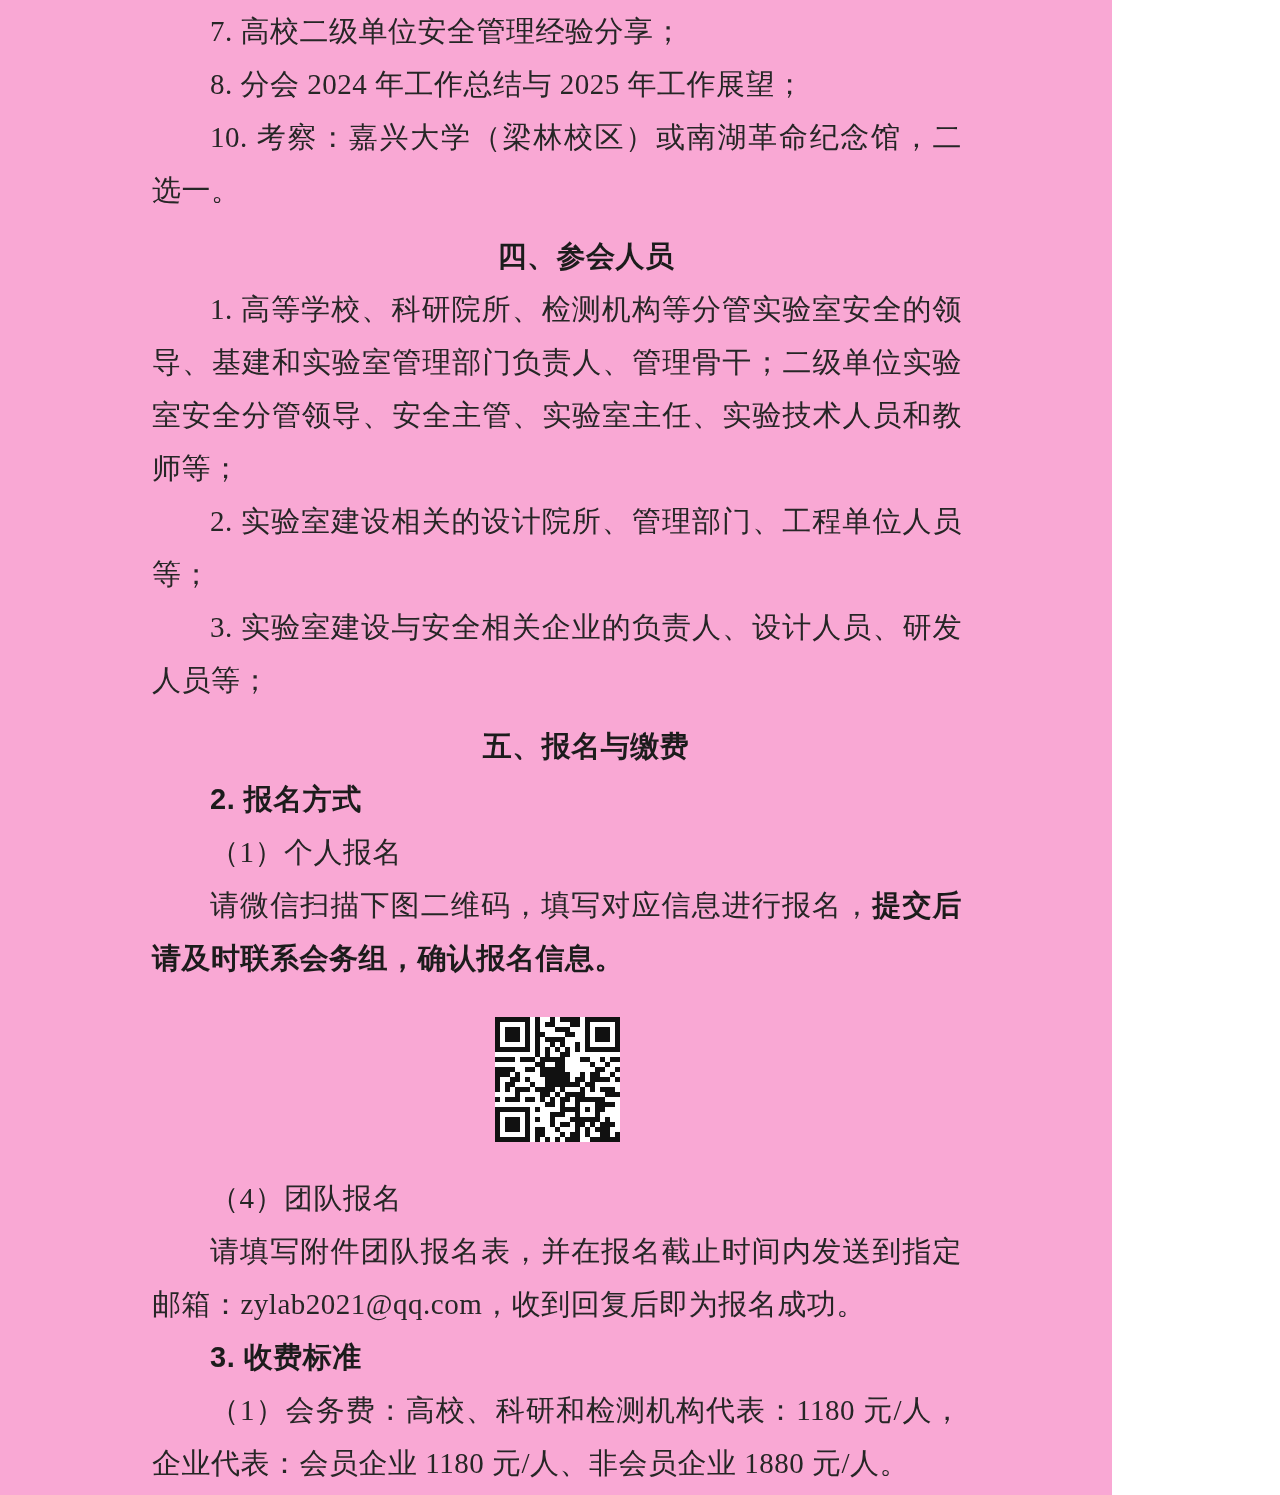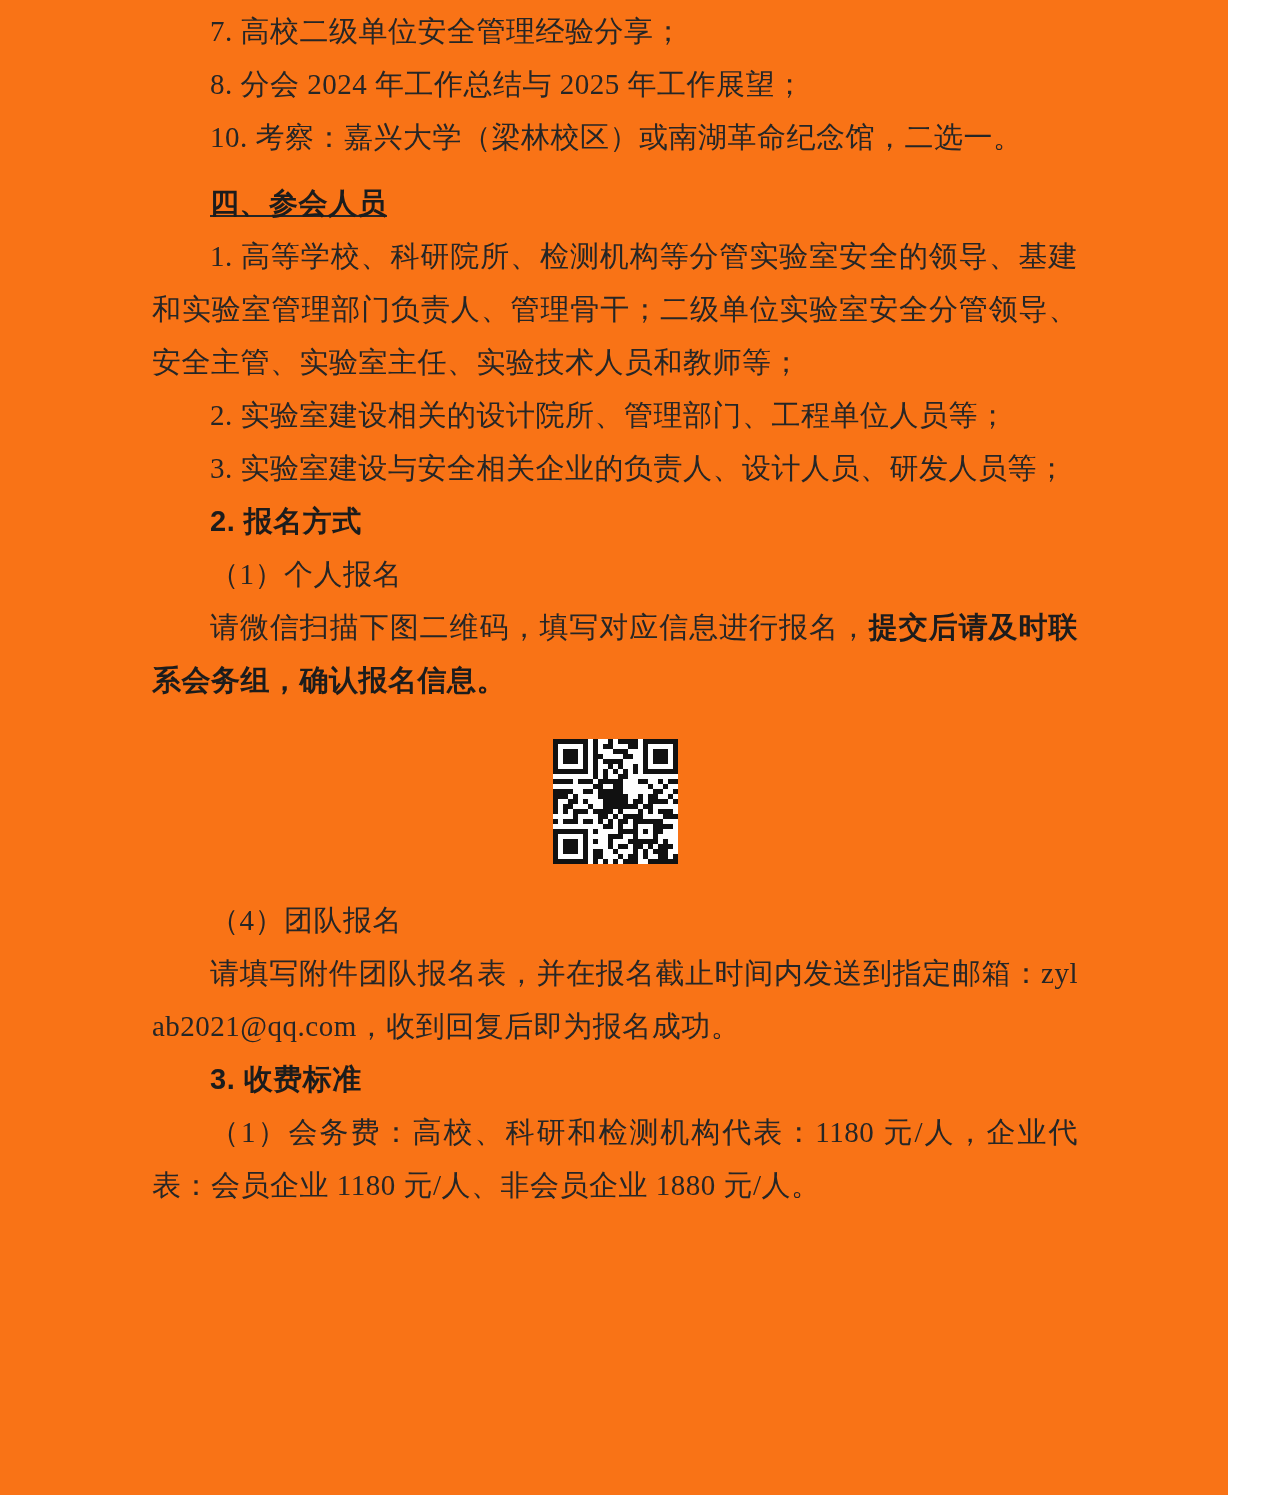--- a/index.html
+++ b/index.html
@@ -9,38 +9,37 @@
   }
   body {
     width: 1280px;
     height: 1495px;
     overflow: hidden;
     font-family: "Liberation Serif", "DejaVu Serif", serif;
     color: #262626;
   }
   .page {
     box-sizing: border-box;
-    width: 1228px;
+    width: 1112px;
     height: 1495px;
     padding: 5px 150px 0 152px;
-    background: #f97316;
+    background: #f9a8d4;
   }
   .block {
     margin: 0;
     font-size: 29px;
     line-height: 53px;
     text-align: justify;
     text-indent: 2em;
     letter-spacing: 0.5px;
     word-break: break-all;
   }
   .block.heading {
     margin-top: 13px;
-    text-align: left;
-    text-decoration: underline;
+    text-align: center;
   }
   .run.bold {
     font-family: "Liberation Sans", "DejaVu Sans", sans-serif;
     font-weight: 700;
     color: #1c1c1c;
   }
   .qr-wrap {
     margin: 32px 0 30px 0;
     text-align: center;
     text-indent: 0;
@@ -55,20 +54,21 @@
 
 <main class="page">
   <div>
       <p class="block list-item"><span class="run">7. 高校二级单位安全管理经验分享；</span></p>
       <p class="block list-item"><span class="run">8. 分会 2024 年工作总结与 2025 年工作展望；</span></p>
       <p class="block list-item"><span class="run">10. 考察：嘉兴大学（梁林校区）或南湖革命纪念馆，二选一。</span></p>
       <p class="block heading"><span class="run bold">四、参会人员</span></p>
       <p class="block paragraph"><span class="run">1. 高等学校、科研院所、检测机构等分管实验室安全的领导、基建和实验室管理部门负责人、管理骨干；二级单位实验室安全分管领导、安全主管、实验室主任、实验技术人员和教师等；</span></p>
       <p class="block list-item"><span class="run">2. 实验室建设相关的设计院所、管理部门、工程单位人员等；</span></p>
       <p class="block list-item"><span class="run">3. 实验室建设与安全相关企业的负责人、设计人员、研发人员等；</span></p>
+      <p class="block heading"><span class="run bold">五、报名与缴费</span></p>
       <p class="block list-item"><span class="run bold">2. 报名方式</span></p>
       <p class="block list-item"><span class="run">（1）个人报名</span></p>
       <p class="block paragraph"><span class="run">请微信扫描下图二维码，填写对应信息进行报名，</span><span class="run bold">提交后请及时联系会务组，确认报名信息。</span></p>
       <div class="qr-wrap"><svg width="125" height="125" viewBox="0 0 125 125">
           <rect width="125" height="125" fill="#ffffff"></rect>
           <path d="M0 0h5v5h-5zM5 0h5v5h-5zM10 0h5v5h-5zM15 0h5v5h-5zM20 0h5v5h-5zM25 0h5v5h-5zM30 0h5v5h-5zM40 0h5v5h-5zM55 0h5v5h-5zM65 0h5v5h-5zM70 0h5v5h-5zM75 0h5v5h-5zM80 0h5v5h-5zM90 0h5v5h-5zM95 0h5v5h-5zM100 0h5v5h-5zM105 0h5v5h-5zM110 0h5v5h-5zM115 0h5v5h-5zM120 0h5v5h-5zM0 5h5v5h-5zM30 5h5v5h-5zM40 5h5v5h-5zM50 5h5v5h-5zM55 5h5v5h-5zM75 5h5v5h-5zM80 5h5v5h-5zM90 5h5v5h-5zM120 5h5v5h-5zM0 10h5v5h-5zM10 10h5v5h-5zM15 10h5v5h-5zM20 10h5v5h-5zM30 10h5v5h-5zM40 10h5v5h-5zM60 10h5v5h-5zM65 10h5v5h-5zM70 10h5v5h-5zM90 10h5v5h-5zM100 10h5v5h-5zM105 10h5v5h-5zM110 10h5v5h-5zM120 10h5v5h-5zM0 15h5v5h-5zM10 15h5v5h-5zM15 15h5v5h-5zM20 15h5v5h-5zM30 15h5v5h-5zM40 15h5v5h-5zM45 15h5v5h-5zM70 15h5v5h-5zM75 15h5v5h-5zM90 15h5v5h-5zM100 15h5v5h-5zM105 15h5v5h-5zM110 15h5v5h-5zM120 15h5v5h-5zM0 20h5v5h-5zM10 20h5v5h-5zM15 20h5v5h-5zM20 20h5v5h-5zM30 20h5v5h-5zM40 20h5v5h-5zM50 20h5v5h-5zM55 20h5v5h-5zM60 20h5v5h-5zM65 20h5v5h-5zM90 20h5v5h-5zM100 20h5v5h-5zM105 20h5v5h-5zM110 20h5v5h-5zM120 20h5v5h-5zM0 25h5v5h-5zM30 25h5v5h-5zM40 25h5v5h-5zM55 25h5v5h-5zM65 25h5v5h-5zM80 25h5v5h-5zM90 25h5v5h-5zM120 25h5v5h-5zM0 30h5v5h-5zM5 30h5v5h-5zM10 30h5v5h-5zM15 30h5v5h-5zM20 30h5v5h-5zM25 30h5v5h-5zM30 30h5v5h-5zM40 30h5v5h-5zM50 30h5v5h-5zM60 30h5v5h-5zM70 30h5v5h-5zM80 30h5v5h-5zM90 30h5v5h-5zM95 30h5v5h-5zM100 30h5v5h-5zM105 30h5v5h-5zM110 30h5v5h-5zM115 30h5v5h-5zM120 30h5v5h-5zM40 35h5v5h-5zM50 35h5v5h-5zM65 35h5v5h-5zM70 35h5v5h-5zM0 40h5v5h-5zM5 40h5v5h-5zM10 40h5v5h-5zM15 40h5v5h-5zM25 40h5v5h-5zM30 40h5v5h-5zM35 40h5v5h-5zM45 40h5v5h-5zM50 40h5v5h-5zM55 40h5v5h-5zM60 40h5v5h-5zM65 40h5v5h-5zM85 40h5v5h-5zM90 40h5v5h-5zM105 40h5v5h-5zM115 40h5v5h-5zM120 40h5v5h-5zM40 45h5v5h-5zM45 45h5v5h-5zM60 45h5v5h-5zM65 45h5v5h-5zM95 45h5v5h-5zM110 45h5v5h-5zM0 50h5v5h-5zM5 50h5v5h-5zM10 50h5v5h-5zM15 50h5v5h-5zM30 50h5v5h-5zM35 50h5v5h-5zM45 50h5v5h-5zM50 50h5v5h-5zM55 50h5v5h-5zM60 50h5v5h-5zM65 50h5v5h-5zM100 50h5v5h-5zM105 50h5v5h-5zM120 50h5v5h-5zM0 55h5v5h-5zM5 55h5v5h-5zM10 55h5v5h-5zM20 55h5v5h-5zM45 55h5v5h-5zM50 55h5v5h-5zM55 55h5v5h-5zM60 55h5v5h-5zM65 55h5v5h-5zM70 55h5v5h-5zM85 55h5v5h-5zM95 55h5v5h-5zM100 55h5v5h-5zM115 55h5v5h-5zM0 60h5v5h-5zM15 60h5v5h-5zM20 60h5v5h-5zM30 60h5v5h-5zM50 60h5v5h-5zM55 60h5v5h-5zM60 60h5v5h-5zM65 60h5v5h-5zM70 60h5v5h-5zM80 60h5v5h-5zM85 60h5v5h-5zM95 60h5v5h-5zM100 60h5v5h-5zM105 60h5v5h-5zM110 60h5v5h-5zM120 60h5v5h-5zM0 65h5v5h-5zM10 65h5v5h-5zM15 65h5v5h-5zM35 65h5v5h-5zM50 65h5v5h-5zM55 65h5v5h-5zM60 65h5v5h-5zM65 65h5v5h-5zM70 65h5v5h-5zM75 65h5v5h-5zM80 65h5v5h-5zM90 65h5v5h-5zM95 65h5v5h-5zM0 70h5v5h-5zM10 70h5v5h-5zM20 70h5v5h-5zM25 70h5v5h-5zM30 70h5v5h-5zM40 70h5v5h-5zM45 70h5v5h-5zM50 70h5v5h-5zM55 70h5v5h-5zM65 70h5v5h-5zM85 70h5v5h-5zM95 70h5v5h-5zM105 70h5v5h-5zM110 70h5v5h-5zM115 70h5v5h-5zM20 75h5v5h-5zM45 75h5v5h-5zM50 75h5v5h-5zM60 75h5v5h-5zM70 75h5v5h-5zM75 75h5v5h-5zM80 75h5v5h-5zM85 75h5v5h-5zM110 75h5v5h-5zM115 75h5v5h-5zM120 75h5v5h-5zM0 80h5v5h-5zM10 80h5v5h-5zM15 80h5v5h-5zM20 80h5v5h-5zM30 80h5v5h-5zM35 80h5v5h-5zM45 80h5v5h-5zM55 80h5v5h-5zM65 80h5v5h-5zM70 80h5v5h-5zM80 80h5v5h-5zM85 80h5v5h-5zM90 80h5v5h-5zM95 80h5v5h-5zM100 80h5v5h-5zM105 80h5v5h-5zM50 85h5v5h-5zM55 85h5v5h-5zM65 85h5v5h-5zM80 85h5v5h-5zM100 85h5v5h-5zM105 85h5v5h-5zM110 85h5v5h-5zM115 85h5v5h-5zM0 90h5v5h-5zM5 90h5v5h-5zM10 90h5v5h-5zM15 90h5v5h-5zM20 90h5v5h-5zM25 90h5v5h-5zM30 90h5v5h-5zM40 90h5v5h-5zM65 90h5v5h-5zM70 90h5v5h-5zM75 90h5v5h-5zM80 90h5v5h-5zM90 90h5v5h-5zM100 90h5v5h-5zM105 90h5v5h-5zM0 95h5v5h-5zM30 95h5v5h-5zM55 95h5v5h-5zM60 95h5v5h-5zM65 95h5v5h-5zM80 95h5v5h-5zM100 95h5v5h-5zM0 100h5v5h-5zM10 100h5v5h-5zM15 100h5v5h-5zM20 100h5v5h-5zM30 100h5v5h-5zM40 100h5v5h-5zM55 100h5v5h-5zM75 100h5v5h-5zM80 100h5v5h-5zM85 100h5v5h-5zM90 100h5v5h-5zM95 100h5v5h-5zM100 100h5v5h-5zM110 100h5v5h-5zM0 105h5v5h-5zM10 105h5v5h-5zM15 105h5v5h-5zM20 105h5v5h-5zM30 105h5v5h-5zM55 105h5v5h-5zM65 105h5v5h-5zM70 105h5v5h-5zM80 105h5v5h-5zM85 105h5v5h-5zM95 105h5v5h-5zM105 105h5v5h-5zM110 105h5v5h-5zM115 105h5v5h-5zM0 110h5v5h-5zM10 110h5v5h-5zM15 110h5v5h-5zM20 110h5v5h-5zM30 110h5v5h-5zM40 110h5v5h-5zM45 110h5v5h-5zM60 110h5v5h-5zM80 110h5v5h-5zM90 110h5v5h-5zM100 110h5v5h-5zM105 110h5v5h-5zM110 110h5v5h-5zM0 115h5v5h-5zM30 115h5v5h-5zM40 115h5v5h-5zM45 115h5v5h-5zM65 115h5v5h-5zM75 115h5v5h-5zM80 115h5v5h-5zM90 115h5v5h-5zM105 115h5v5h-5zM110 115h5v5h-5zM120 115h5v5h-5zM0 120h5v5h-5zM5 120h5v5h-5zM10 120h5v5h-5zM15 120h5v5h-5zM20 120h5v5h-5zM25 120h5v5h-5zM30 120h5v5h-5zM40 120h5v5h-5zM50 120h5v5h-5zM60 120h5v5h-5zM70 120h5v5h-5zM75 120h5v5h-5zM80 120h5v5h-5zM95 120h5v5h-5zM100 120h5v5h-5zM105 120h5v5h-5zM110 120h5v5h-5zM115 120h5v5h-5zM120 120h5v5h-5z" fill="#111111"></path>
         </svg></div>
       <p class="block list-item"><span class="run">（4）团队报名</span></p>
       <p class="block paragraph"><span class="run">请填写附件团队报名表，并在报名截止时间内发送到指定邮箱：zylab2021@qq.com，收到回复后即为报名成功。</span></p>
       <p class="block list-item"><span class="run bold">3. 收费标准</span></p>

